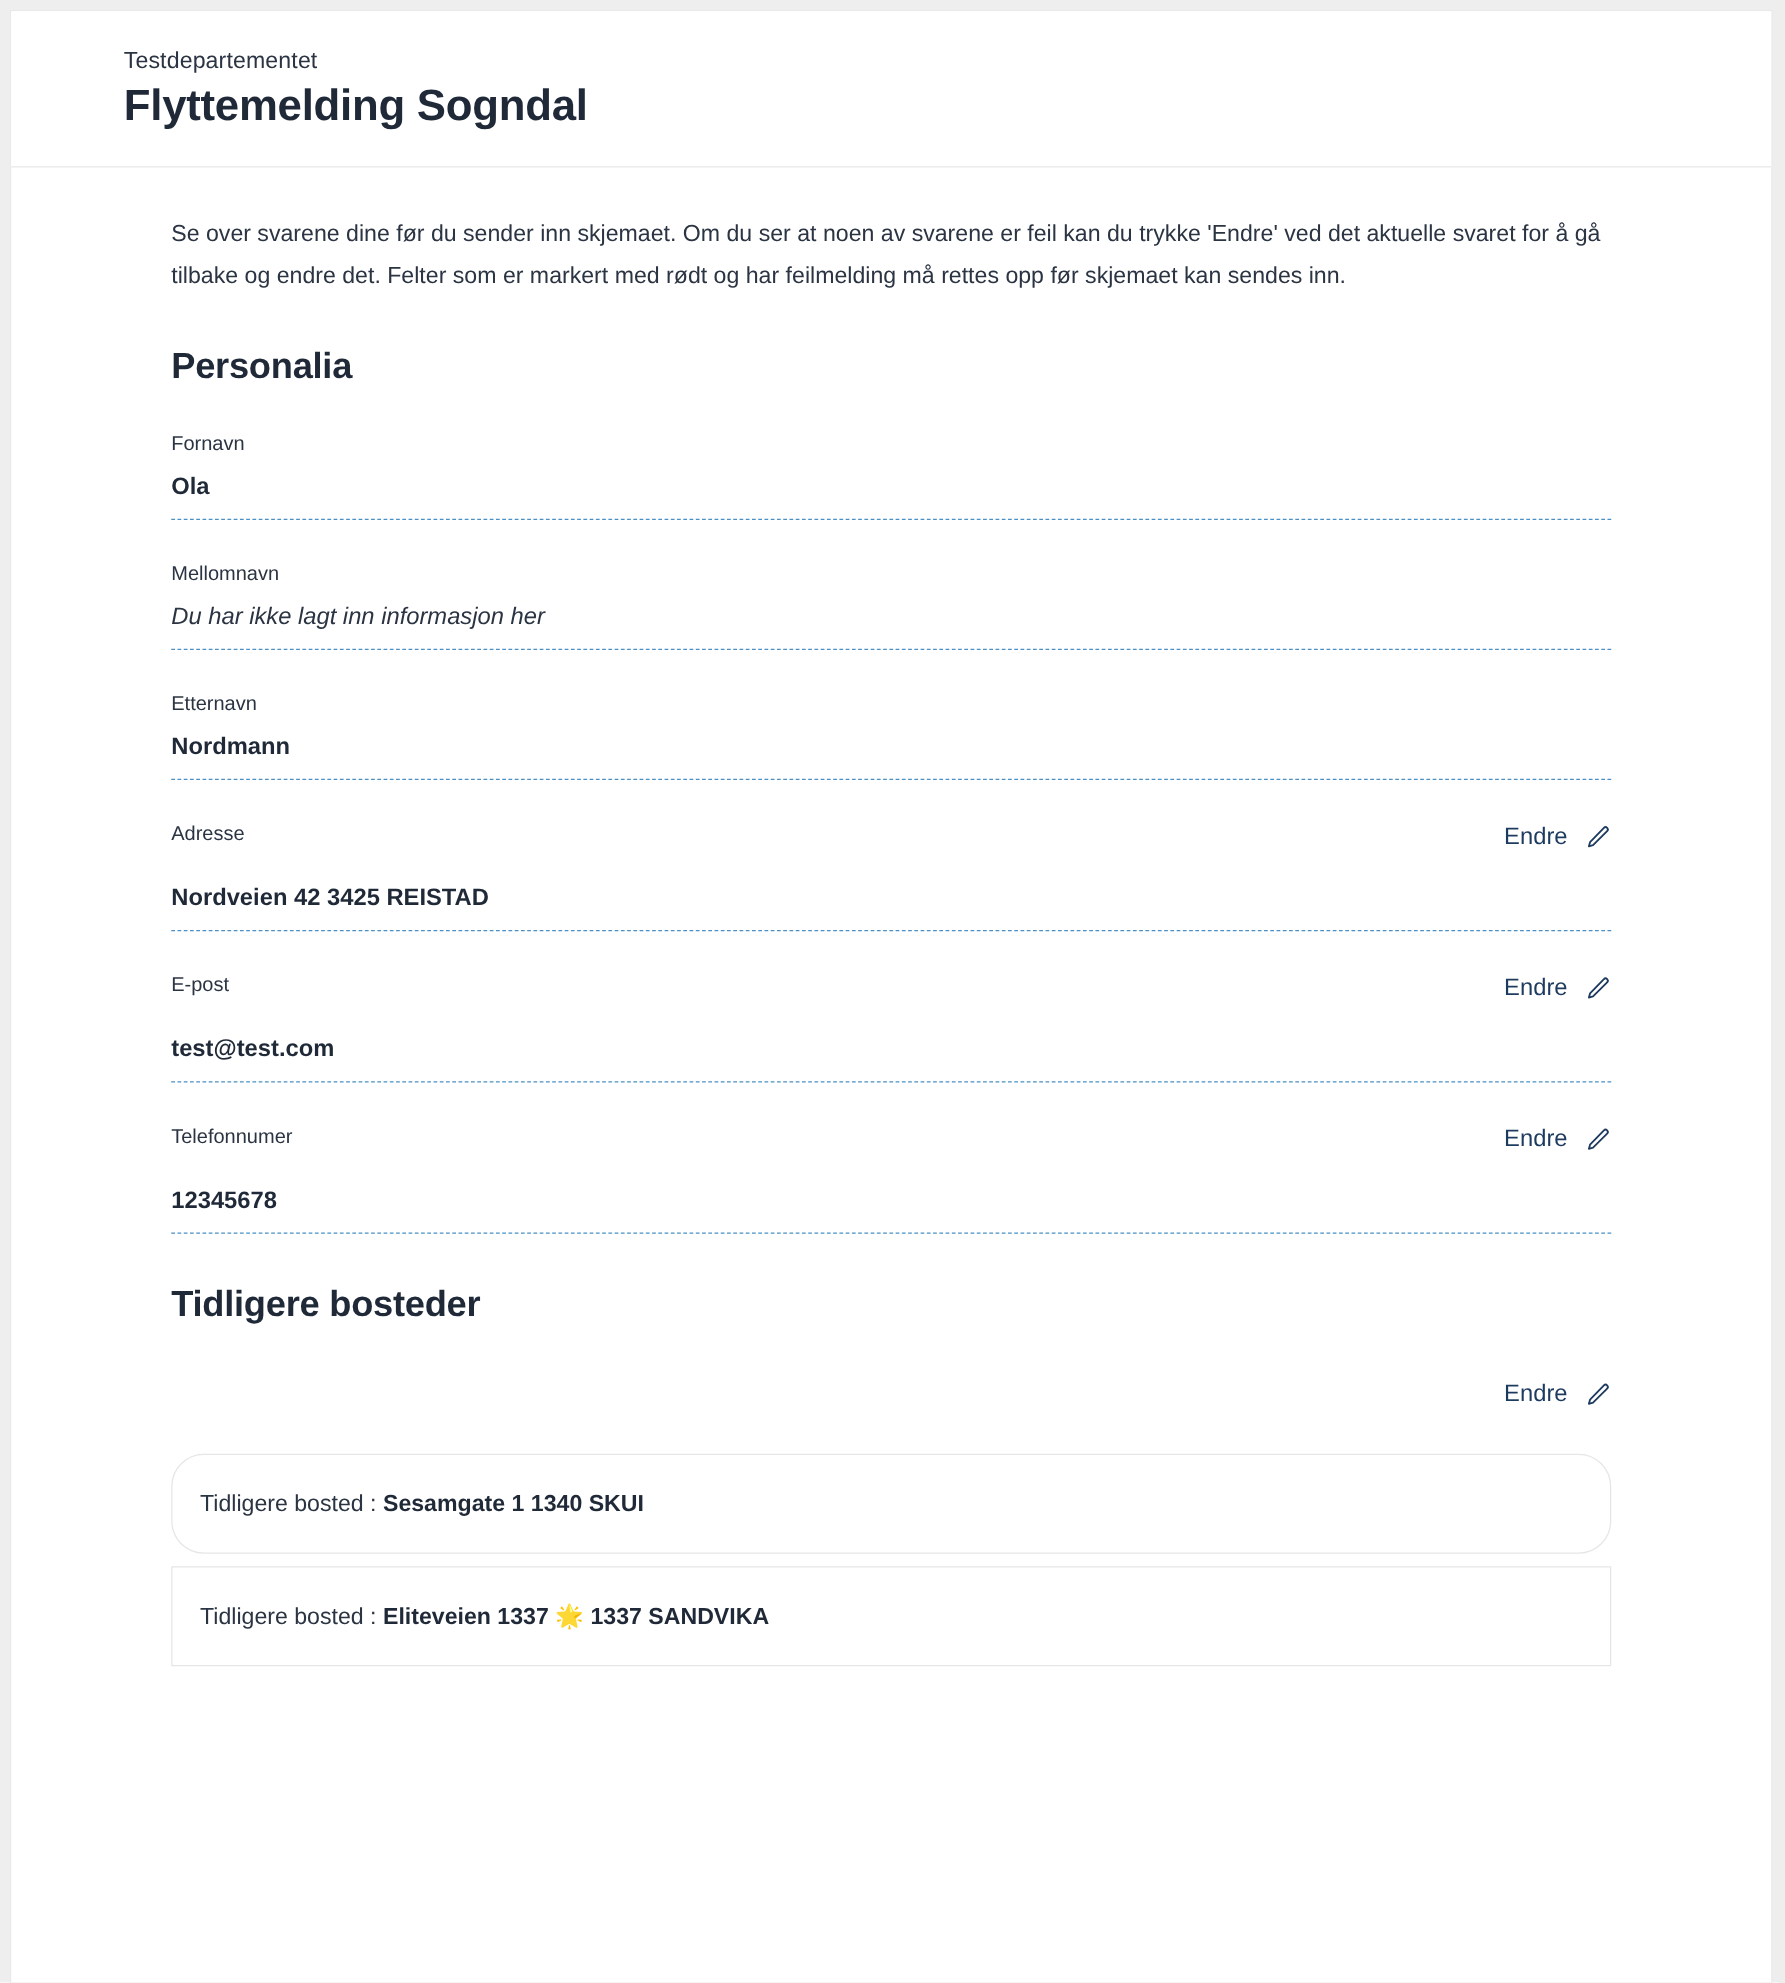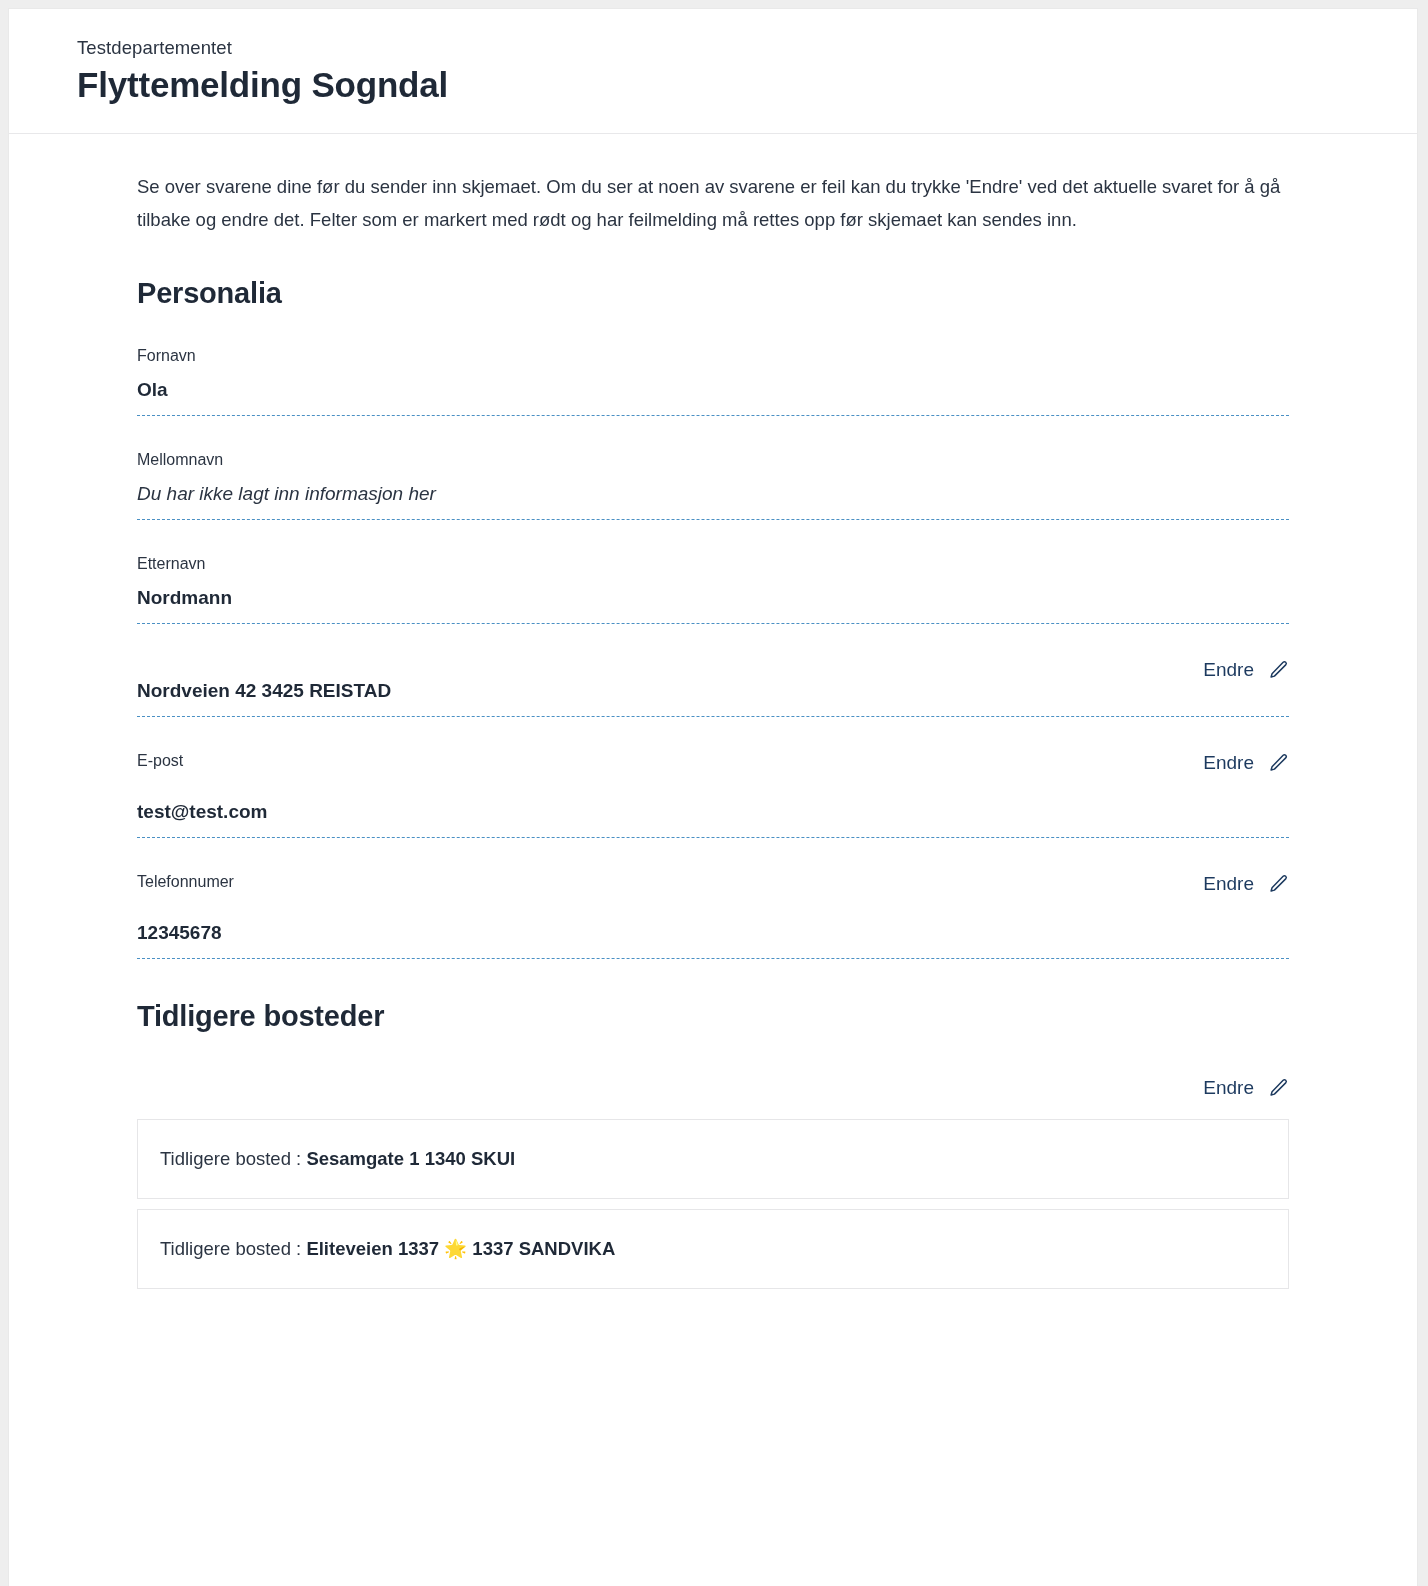--- a/index.html
+++ b/index.html
@@ -23,21 +23,21 @@
     left: 9px;
     top: 9px;
     width: 1408px;
     background: #ffffff;
     min-height: 1577px;
     box-shadow: 0 0 0 1px #e9e9e9;
   }
 
   
   .header-band {
-    padding: 26px 0 24px 68px;
+    padding: 26px 0 24px 90px;
     border-bottom: 1px solid #e8e8ea;
     background: #ffffff;
   }
   .owner-name {
     font-size: 18.5px;
     line-height: 26px;
     font-weight: 400;
     color: #2b3442;
     letter-spacing: 0.1px;
   }
@@ -141,21 +141,21 @@
   }
   .group-edit-bar .edit-link { top: 14px; }
 
   
   .residence-card {
     border: 1px solid #e6e6e8;
     background: #ffffff;
     padding: 26px 22px 26px 22px;
     margin-top: 10px;
   }
-  .residence-card:first-of-type { margin-top: 0; }
+  .residence-card:first-of-type { margin-top: 16px; border-radius: 26px; }
   .residence-text {
     font-size: 18.5px;
     line-height: 26px;
     color: #2b3442;
     font-weight: 400;
   }
   .residence-text .residence-value {
     font-weight: 700;
     color: #1f2937;
   }
@@ -185,20 +185,21 @@
         </div>
         <div class="field-row">
           <div class="field-label">Mellomnavn</div>
           <div class="field-value empty">Du har ikke lagt inn informasjon her</div>
         </div>
         <div class="field-row">
           <div class="field-label">Etternavn</div>
           <div class="field-value">Nordmann</div>
         </div>
         <div class="field-row">
+          <div class="field-label">Adresse</div>
           <div class="field-value spaced">Nordveien 42 3425 REISTAD</div>
           <button class="edit-link">
             <span>Endre</span>
             <span class="pencil-icon">
               <svg viewBox="0 0 24 24" width="22" height="22" fill="none" stroke="#1d3a5f" stroke-width="1.6" stroke-linecap="round" stroke-linejoin="round">
                 <path d="M17.6 3.6a1.9 1.9 0 0 1 2.8 2.8L8.1 18.7l-3.6 1 1-3.6z"></path>
               </svg>
             </span>
           </button>
         </div>

